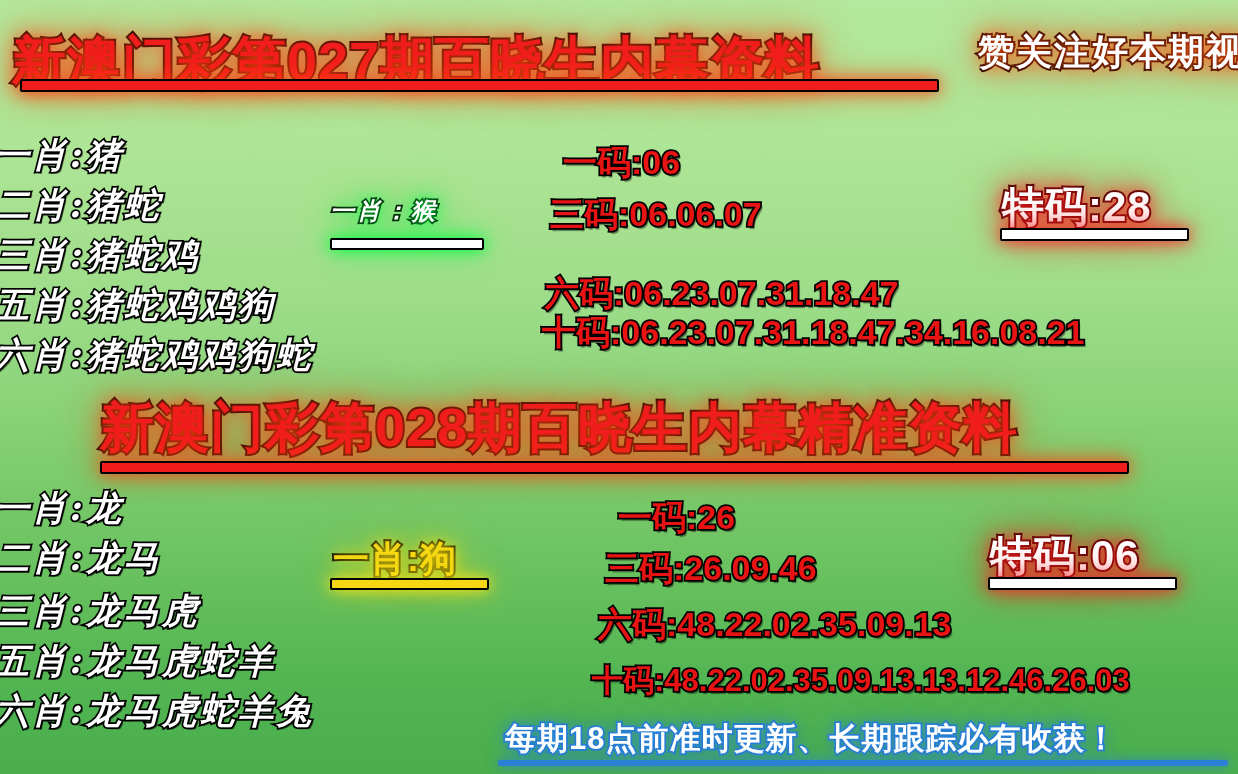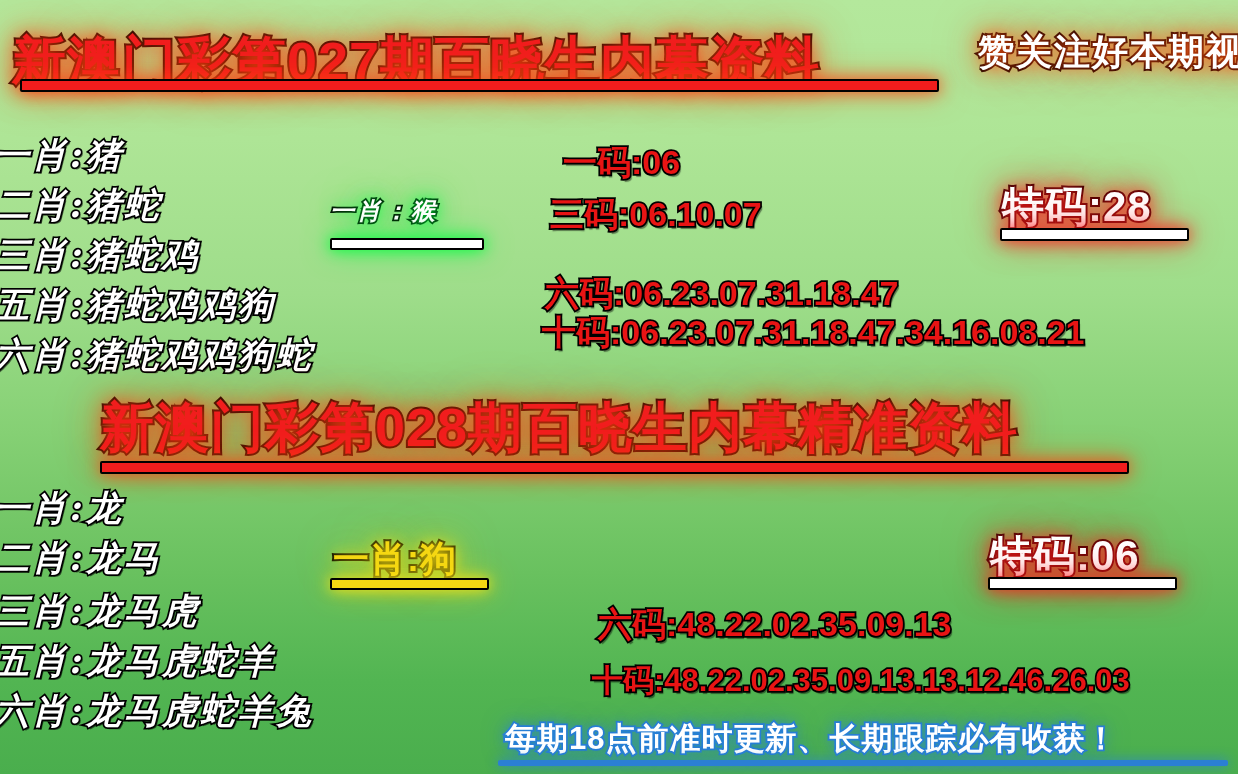--- a/index.html
+++ b/index.html
@@ -186,39 +186,41 @@
   <div class="abs zodiac-line" style="left:-6px; top:132px;">一肖:猪</div>
   <div class="abs zodiac-line" style="left:-6px; top:182px;">二肖:猪蛇</div>
   <div class="abs zodiac-line" style="left:-6px; top:232px;">三肖:猪蛇鸡</div>
   <div class="abs zodiac-line" style="left:-6px; top:282px;">五肖:猪蛇鸡鸡狗</div>
   <div class="abs zodiac-line" style="left:-6px; top:332px;">六肖:猪蛇鸡鸡狗蛇</div>
 
   <div class="abs badge-green" style="left:330px; top:195px;">一肖：猴</div>
   <div class="abs badge-green-underline" style="left:330px; top:238px; width:150px;"></div>
 
   <div class="abs code-line" style="left:563px; top:140px;">一码:06</div>
-  <div class="abs code-line" style="left:550px; top:192px;">三码:06.10.07</div>
+  <div class="abs code-line" style="left:550px; top:192px;">三码:06.06.07</div>
   <div class="abs code-line" style="left:545px; top:271px;">六码:06.23.07.31.18.47</div>
   <div class="abs code-line" style="left:542px; top:310px;">十码:06.23.07.31.18.47.34.16.08.21</div>
 
   <div class="abs special-num" style="left:1002px; top:179px;">特码:28</div>
   <div class="abs special-underline" style="left:1000px; top:228px; width:185px;"></div>
 
   <div class="abs title-red" style="left:100px; top:400px;">新澳门彩第028期百晓生内幕精准资料</div>
   <div class="abs title-underline" style="left:100px; top:461px; width:1025px;"></div>
 
   <div class="abs zodiac-line" style="left:-6px; top:485px;">一肖:龙</div>
   <div class="abs zodiac-line" style="left:-6px; top:535px;">二肖:龙马</div>
   <div class="abs zodiac-line" style="left:-6px; top:588px;">三肖:龙马虎</div>
   <div class="abs zodiac-line" style="left:-6px; top:638px;">五肖:龙马虎蛇羊</div>
   <div class="abs zodiac-line" style="left:-6px; top:688px;">六肖:龙马虎蛇羊兔</div>
 
   <div class="abs badge-yellow" style="left:333px; top:535px;">一肖:狗</div>
   <div class="abs badge-yellow-underline" style="left:330px; top:578px; width:155px;"></div>
 
+  <div class="abs code-line" style="left:618px; top:495px;">一码:26</div>
+  <div class="abs code-line" style="left:605px; top:546px;">三码:26.09.46</div>
   <div class="abs code-line" style="left:598px; top:602px;">六码:48.22.02.35.09.13</div>
   <div class="abs code-line sm" style="left:592px; top:660px;">十码:48.22.02.35.09.13.13.12.46.26.03</div>
 
   <div class="abs special-num" style="left:990px; top:528px;text-align:center;">特码:06</div>
   <div class="abs special-underline" style="left:988px; top:577px; width:185px;"></div>
 
   <div class="abs footer-text" style="left:505px; top:718px;">每期18点前准时更新、长期跟踪必有收获！</div>
   <div class="abs footer-underline" style="left:498px; top:760px; width:730px;"></div>
 
 </div>

